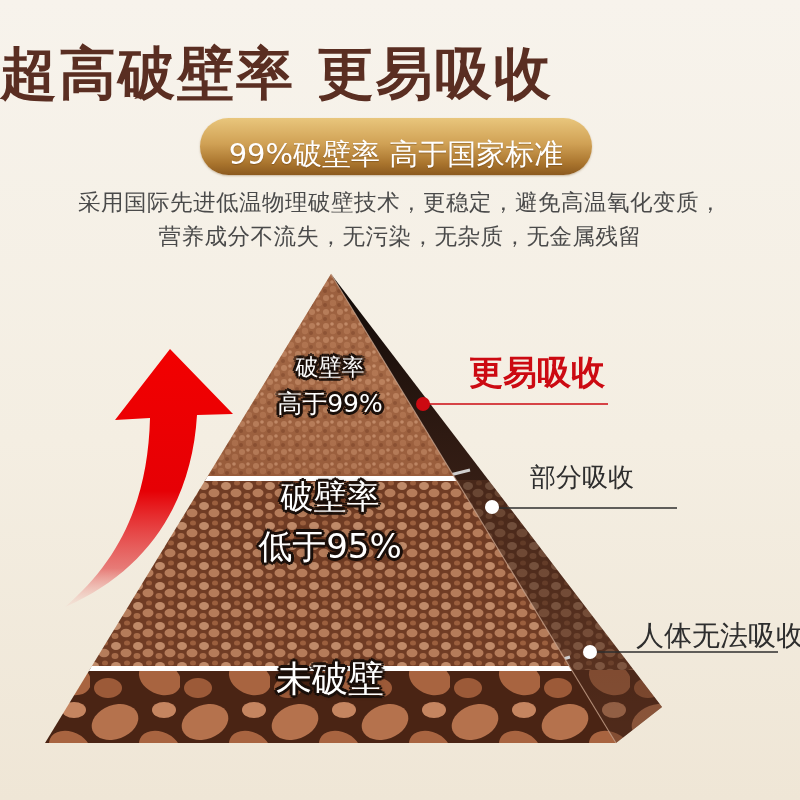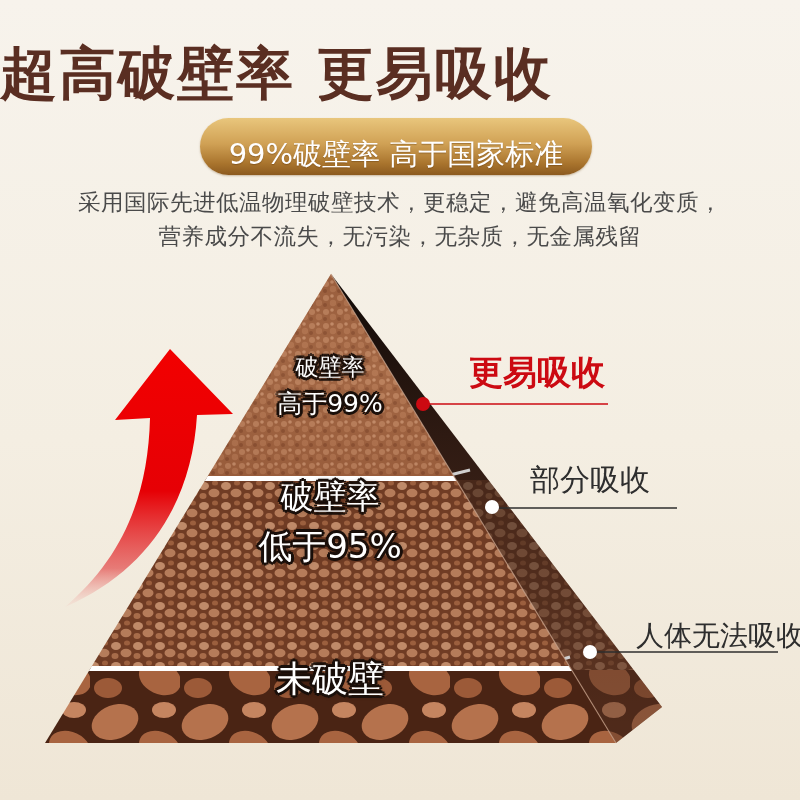--- a/index.html
+++ b/index.html
@@ -36,21 +36,21 @@
     text-shadow:
       -2px -2px 0 #1a0f0a, 2px -2px 0 #1a0f0a, -2px 2px 0 #1a0f0a, 2px 2px 0 #1a0f0a,
       0 -3px 0 #1a0f0a, 0 3px 0 #1a0f0a, -3px 0 0 #1a0f0a, 3px 0 0 #1a0f0a,
       0 0 5px #000;
     white-space: nowrap;
   }
   .label {
     position: absolute; white-space: nowrap;
   }
   .label.red { color: #cc0a12; font-weight: bold; font-size: 34px; left: 445px; top: 350px; margin-left: 24px; }
-  .label.mid { color: #2e2e2e; font-size: 30px; left: 530px; top: 460px; }
+  .label.mid { color: #2e2e2e; font-size: 26px; left: 530px; top: 460px; }
   .label.low { color: #2e2e2e; font-size: 28px; left: 636px; top: 617px; }
 </style>
 </head>
 <body>
 
 <div class="headline">超高破壁率 更易吸收</div>
 
 <div class="pill">
   <span>99%破壁率 高于国家标准</span>
 </div>

